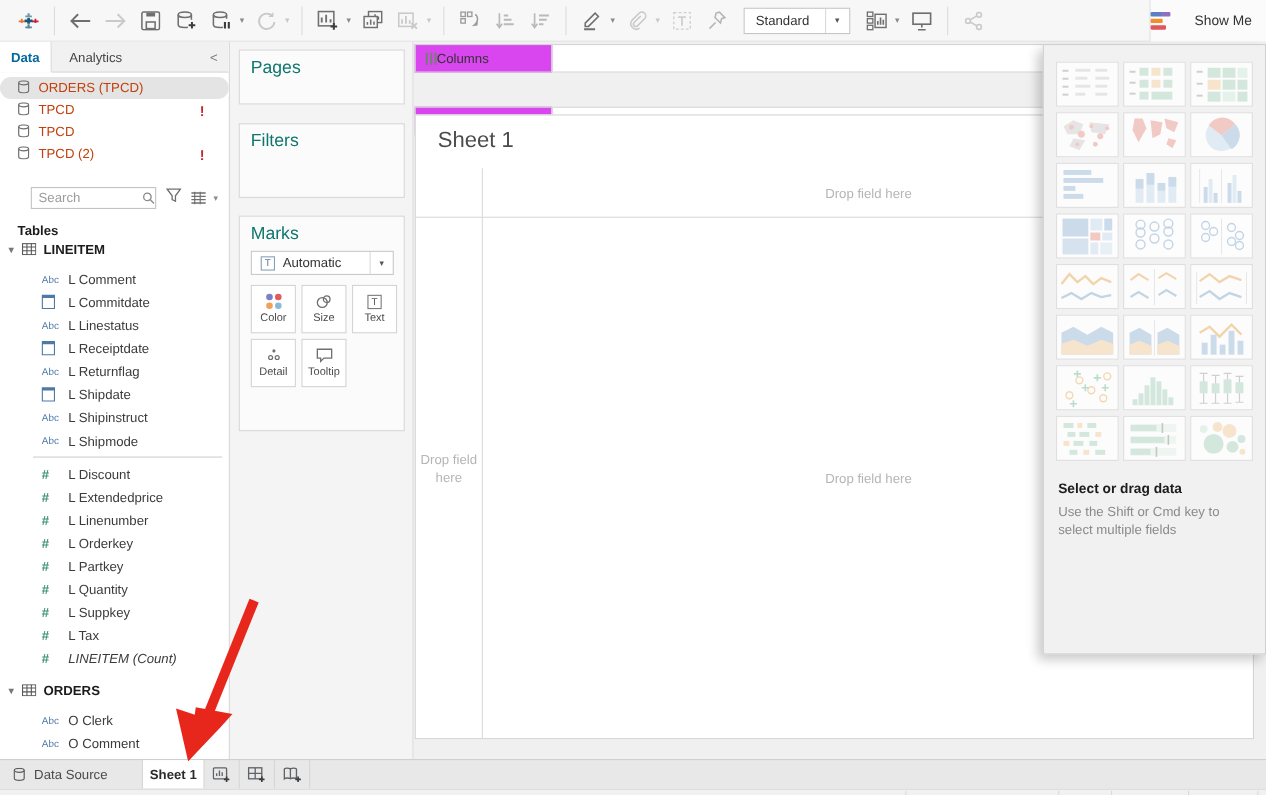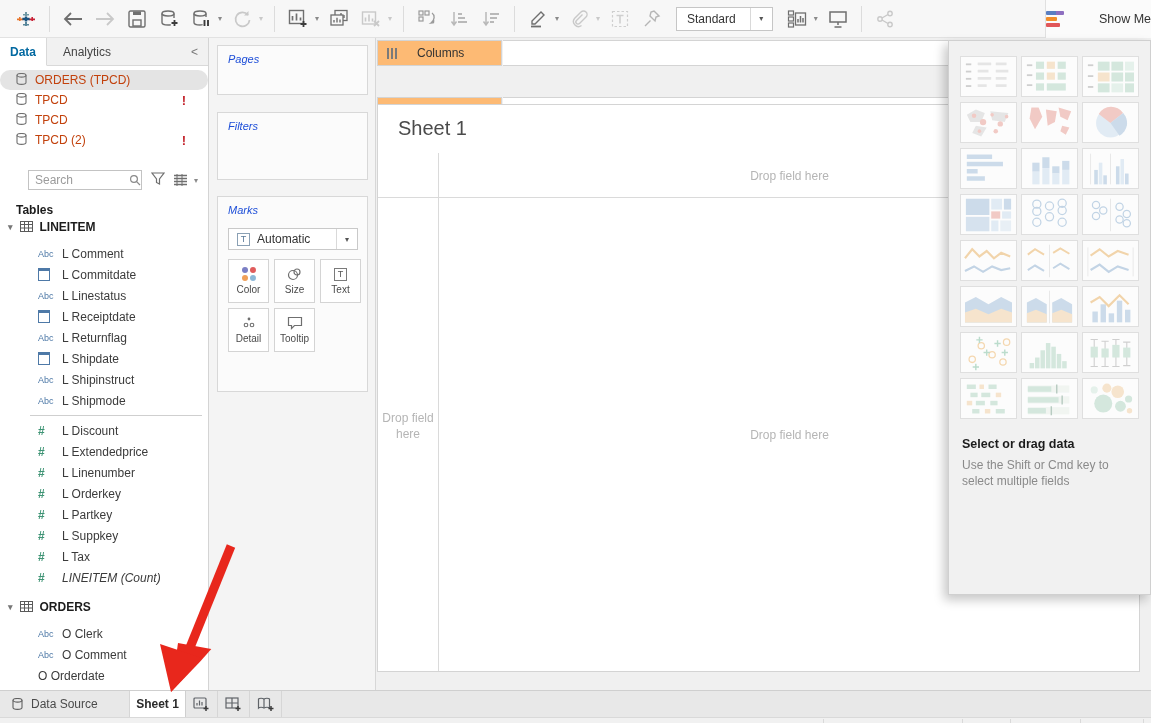--- a/index.html
+++ b/index.html
@@ -9,21 +9,21 @@
   
   .toolbar { position:absolute; left:0; top:0; width:1151px; height:38px; background:#f7f7f7; border-bottom:1px solid #e2e2e2; display:flex; align-items:center; padding-left:10px; }
   .tb-btn { width:26px; height:26px; display:flex; align-items:center; justify-content:center; margin:0 3px; }
   .tb-btn svg { display:block; }
   .tb-sep { width:1px; height:26px; background:#dcdcdc; margin:0 7px; }
   .tb-caret { font-size:8px; color:#8a8a8a; margin:0 1px 0 -2px; width:10px; text-align:center; }
   .tb-caret.dis { color:#c9c9c9; }
   .std-select { display:flex; align-items:center; border:1px solid #c6c6c6; background:#fff; height:24px; margin:0 8px;text-align:center; }
   .std-select .std-label { font-size:12px; color:#333; padding:0 14px 0 10px; min-width:60px; }
   .std-select .std-caret { width:22px; height:100%; border-left:1px solid #d9d9d9; display:flex; align-items:center; justify-content:center; font-size:8px; color:#555; }
-  .showme-btn { position:absolute; right:0; top:0; width:106px; height:38px; background:#fbfbfb; border-left:1px solid #e0e0e0; display:flex; align-items:center; justify-content:space-between; gap:7px; }
+  .showme-btn { position:absolute; right:0; top:0; width:106px; height:38px; background:#fbfbfb; border-left:1px solid #e0e0e0; display:flex; align-items:center; justify-content:flex-start; gap:22px; }
   .showme-btn .label { font-size:12.5px; color:#333; }
   .showme-icon { display:flex; flex-direction:column; gap:2px; }
   .showme-icon i { display:block; height:4px; border-radius:1px; }
   .showme-icon i:nth-child(1){ width:18px; background:linear-gradient(90deg,#5a7fc2 55%,#8e6fc0 55%); }
   .showme-icon i:nth-child(2){ width:11px; background:#f28e2b; }
   .showme-icon i:nth-child(3){ width:14px; background:#e15759; }
 
   
   .data-pane { position:absolute; left:0; top:38px; width:209px; height:652px; background:#fff; border-right:1px solid #d4d4d4; overflow:hidden; }
   .ds-tabs { position:absolute; left:0; top:0; width:100%; height:28px; display:flex; background:#f1f1f1; border-bottom:1px solid #d9d9d9; }
@@ -53,42 +53,42 @@
   .field-row.string .field-icon::before { content:"Abc"; color:#4e79a7; font-size:9px; letter-spacing:0; }
   .field-row.date .field-icon::before { content:""; width:10px; height:9px; border:1px solid #4e79a7; border-top:3px solid #4e79a7; display:block; }
   .field-row.number .field-icon::before, .field-row.count .field-icon::before { content:"#"; color:#3f9475; font-size:12px; font-weight:bold; }
   .field-row.count .field-label { font-style:italic; }
   .dim-divider { height:9px; display:flex; align-items:center; padding:0 6px 0 30px; }
   .dim-divider i { display:block; height:1px; background:#cfcfcf; width:100%; }
 
   
   .mid-panel { position:absolute; left:209px; top:38px; width:167px; height:652px; background:#f4f4f4; border-right:1px solid #d7d7d7; }
   .card { position:absolute; left:8px; width:151px; background:#fbfbfb; border:1px solid #d8d8d8; }
-  .card .card-label { font-size:11px; color:#1d4ed8; padding:7px 0 0 10px;font-style:italic; }
+  .card .card-label { font-size:16px; color:#0f766e; padding:7px 0 0 10px; }
   .card.pages { top:7px; height:50px; }
   .card.filters { top:74px; height:68px; }
   .card.marks { top:158px; height:196px; }
   .marktype { position:absolute; left:10px; top:31px; width:130px; height:22px; background:#fff; border:1px solid #c9c9c9; display:flex; align-items:center; }
   .marktype .mt-icon { width:13px; height:13px; border:1px solid #8aa0b4; color:#5a7a99; font-size:9px; display:flex; align-items:center; justify-content:center; margin:0 7px 0 8px; }
   .marktype .mt-label { font-size:12px; color:#333; flex:1; }
   .marktype .mt-caret { width:21px; height:100%; border-left:1px solid #d9d9d9; display:flex; align-items:center; justify-content:center; font-size:8px; color:#555; }
   .marks-grid { position:absolute; left:10px; top:62px; width:134px; display:flex; flex-wrap:wrap; gap:5px; }
   .mark-btn { width:41px; height:44px; background:#fff; border:1px solid #d4d4d4; display:flex; flex-direction:column; align-items:center; justify-content:center; gap:3px; }
   .mark-btn .mb-label { font-size:10px; color:#4a4a4a; }
   .color-dots { width:14px; height:14px; display:grid; grid-template-columns:6px 6px; grid-template-rows:6px 6px; gap:2px; }
   .color-dots i { border-radius:50%; display:block; }
   .color-dots i:nth-child(1){background:#7b7fc4;} .color-dots i:nth-child(2){background:#e05c5c;}
   .color-dots i:nth-child(3){background:#f0a058;} .color-dots i:nth-child(4){background:#8cb8d8;}
   .tbox { width:13px; height:13px; border:1px solid #7a7a7a; color:#555; font-size:9px; display:flex; align-items:center; justify-content:center; }
 
   
   .canvas-region { position:absolute; left:376px; top:38px; width:775px; height:652px; background:#f0f0f0; }
   .shelf { position:absolute; left:1px; height:26px; display:flex; }
   .shelf.columns { top:2px; } .shelf.rows { top:33px;margin-top:26px; }
-  .shelf .shelf-label { width:125px; background:#fdba74; border:1px solid #d4d4d4; display:flex; align-items:center; font-size:12px; color:#333; gap:20px; padding-left:9px; }
+  .shelf .shelf-label { width:125px; background:#d946ef; border:1px solid #d4d4d4; display:flex; align-items:center; font-size:12px; color:#333; gap:0; padding-left:9px; }
   .shelf .shelf-area { width:638px; background:#fff; border:1px solid #d4d4d4; border-left:none; margin-left:1px; }
   .icon-cols { display:flex; gap:2px; } .icon-cols i { width:2px; height:11px; background:#7a7a7a; display:block; }
   .icon-rows { display:flex; flex-direction:column; gap:2px; } .icon-rows i { width:11px; height:2px; background:#7a7a7a; display:block; }
   .sheet { position:absolute; left:1px; top:66px; width:763px; height:568px; background:#fff; border:1px solid #d4d4d4; }
   .sheet-title { position:absolute; left:20px; top:12px; font-size:20px; color:#4b4b4b; }
   .sheet .vline { position:absolute; left:60px; top:48px; bottom:0; width:1px; background:#dadada; }
   .sheet .hline { position:absolute; left:0; top:92px; right:0; height:1px; background:#dadada; }
   .dropzone { position:absolute; color:#b5b5b5; font-size:12px; }
   .drop-top { left:60px; width:703px; top:64px; text-align:center; }
   .drop-left { left:0; width:60px; top:305px; text-align:center; line-height:16px; }
@@ -409,20 +409,24 @@
           <span class="field-icon"></span>
           <span class="field-label">L Linenumber</span>
         </div>
         <div class="field-row number">
           <span class="field-icon"></span>
           <span class="field-label">L Orderkey</span>
         </div>
         <div class="field-row number">
           <span class="field-icon"></span>
           <span class="field-label">L Partkey</span>
+        </div>
+        <div class="field-row number">
+          <span class="field-icon"></span>
+          <span class="field-label">L Quantity</span>
         </div>
         <div class="field-row number">
           <span class="field-icon"></span>
           <span class="field-label">L Suppkey</span>
         </div>
         <div class="field-row number">
           <span class="field-icon"></span>
           <span class="field-label">L Tax</span>
         </div>
         <div class="field-row count">

